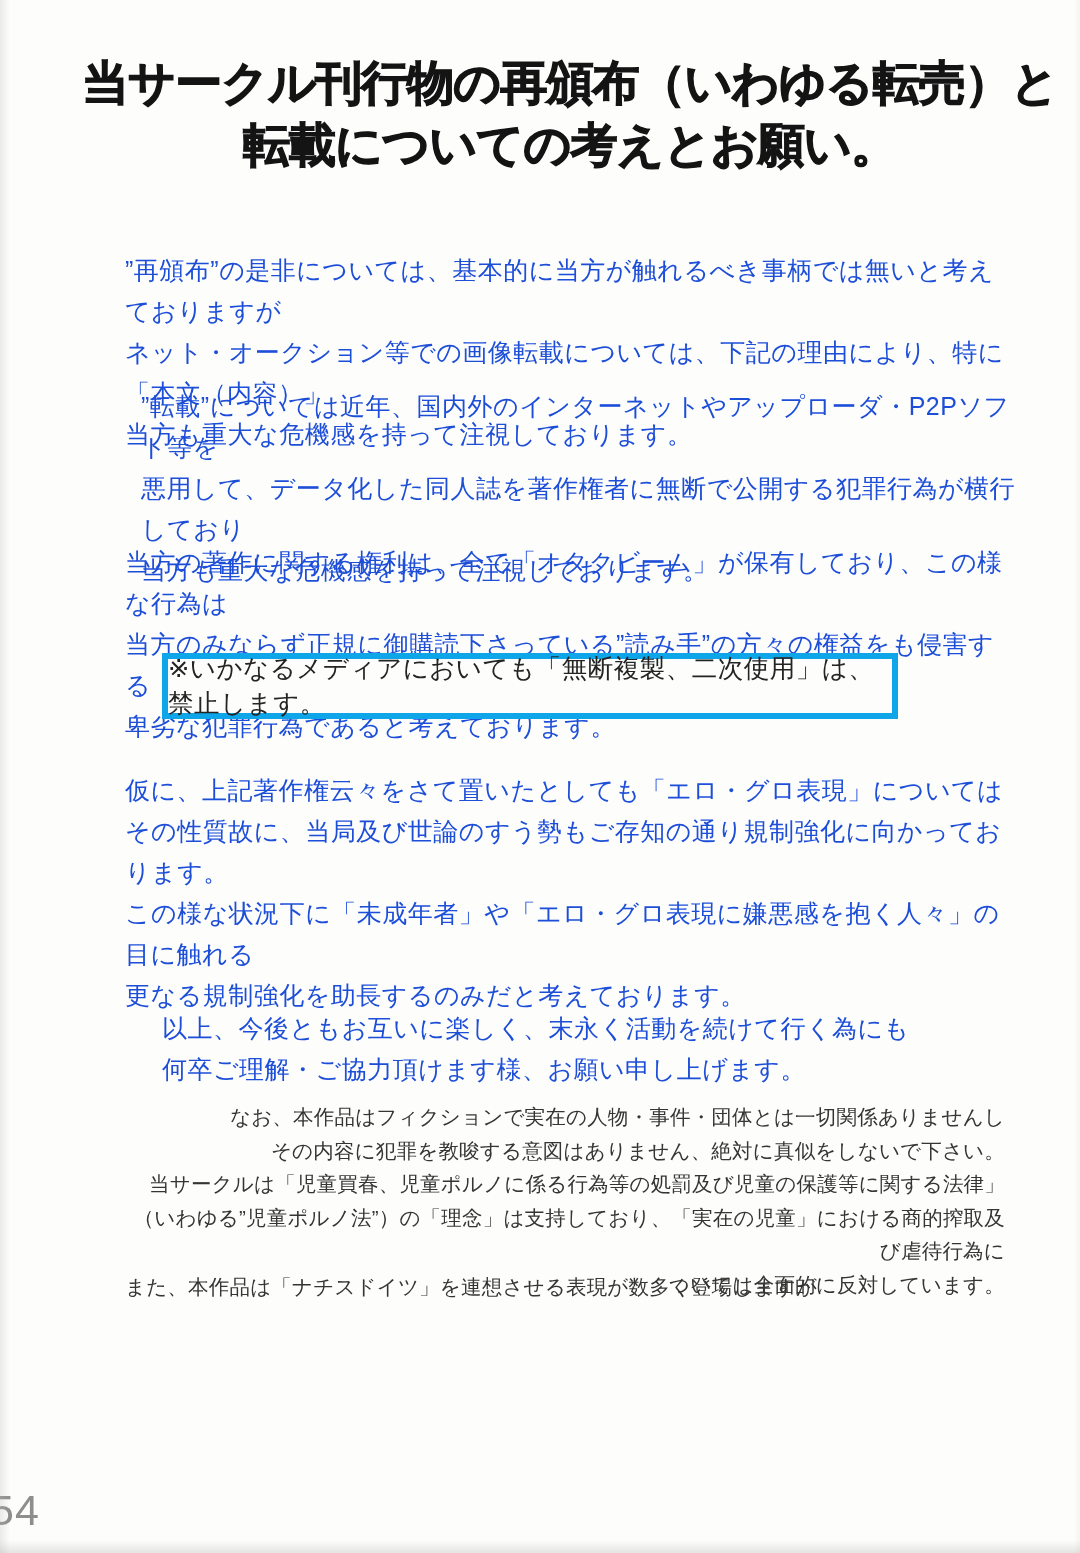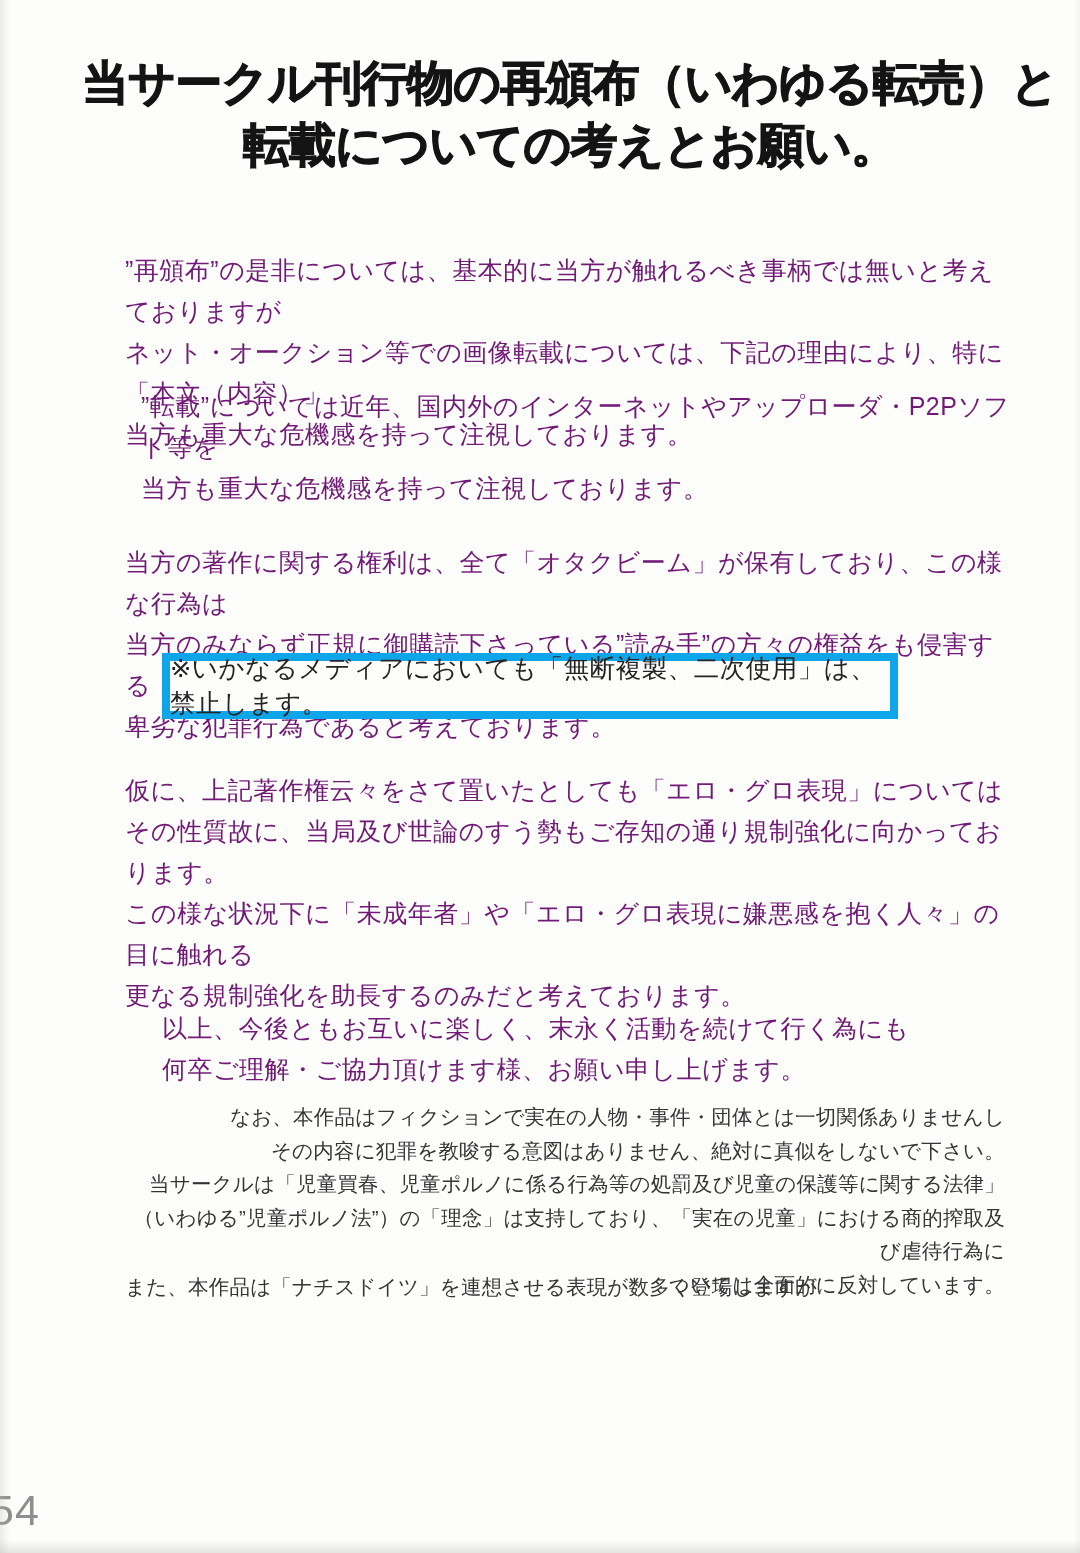--- a/index.html
+++ b/index.html
@@ -29,42 +29,42 @@
     -webkit-text-stroke: 1.2px #141414;
   }
   .title .title-line { display: block; }
   .para {
     position: absolute;
     left: 125px;
     width: 880px;
     font-size: 25px;
     line-height: 41px;
     letter-spacing: 0.5px;
-    color: #701a75;
+    color: #1d4ed8;
   }
   .para.small {
     font-size: 20.5px;
     line-height: 33.5px;
     letter-spacing: 0.2px;
     color: #353535;
   }
   .p1 { top: 250px; }
   .p2 { top: 386px; margin-left: 16px; }
   .p3 { top: 520px; margin-top: 22px; }
   .p4 { top: 770px; }
   .p5 { top: 1008px; margin-left: 37px; }
   .p6 { top: 1100px; text-align: right; }
   .p7 { top: 1270px; }
   .notice-box {
     position: absolute;
     top: 653px;
     left: 162px;
     width: 736px;
     height: 66px;
-    border: 8px solid #0ea5e9;
+    border: 6px solid #0ea5e9;
     box-sizing: border-box;
     display: flex;
     align-items: center;
     justify-content: center;
     font-size: 25.5px;
     letter-spacing: 0.5px;
     color: #242424;
     background: #fdfdfc;
   }
   .colophon {
@@ -119,20 +119,21 @@
   </h1>
 
   <div class="para p1">
     <div class="line">”再頒布”の是非については、基本的に当方が触れるべき事柄では無いと考えておりますが</div>
     <div class="line">ネット・オークション等での画像転載については、下記の理由により、特に「本文（内容）」</div>
     <div class="line">当方も重大な危機感を持って注視しております。</div>
   </div>
 
   <div class="para p2">
     <div class="line">”転載”については近年、国内外のインターネットやアップローダ・P2Pソフト等を</div>
+    <div class="line">悪用して、データ化した同人誌を著作権者に無断で公開する犯罪行為が横行しており</div>
     <div class="line">当方も重大な危機感を持って注視しております。</div>
   </div>
 
   <div class="para p3">
     <div class="line">当方の著作に関する権利は、全て「オタクビーム」が保有しており、この様な行為は</div>
     <div class="line">当方のみならず正規に御購読下さっている”読み手”の方々の権益をも侵害する</div>
     <div class="line">卑劣な犯罪行為であると考えております。</div>
   </div>
 
   <div class="notice-box">

